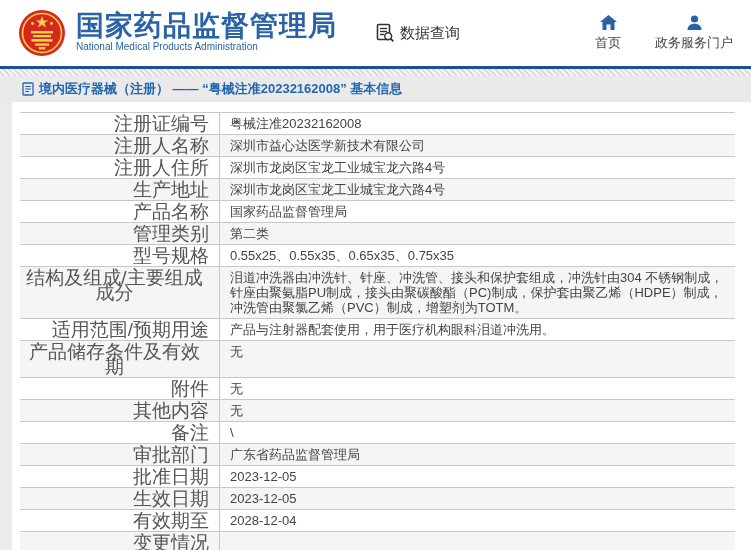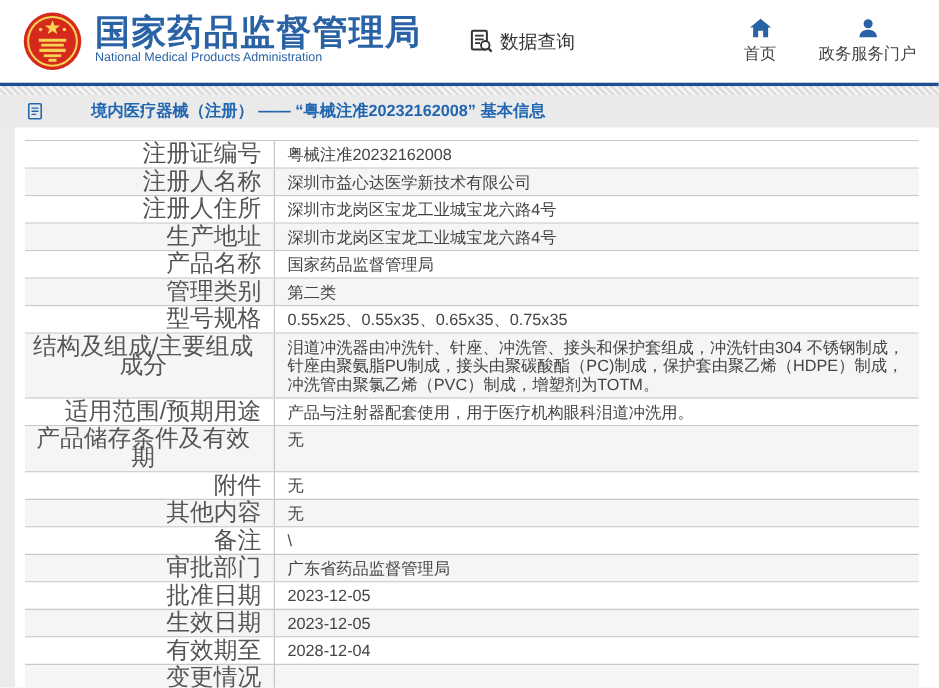--- a/index.html
+++ b/index.html
@@ -36,21 +36,21 @@
     width:751px; height:7px;
     background:repeating-linear-gradient(45deg,#f5f5f5 0 2px,#dcdcdc 2px 4px);
   }
 
   
   .titlebar {
     width:751px; height:26px; background:#eaeaea;
     display:flex; align-items:center; padding-left:22px;
   }
   .doc-icon { width:12px; height:14px; margin-right:5px; flex:0 0 12px; }
-  .titlebar-text { color:#2066b0; font-size:13px; font-weight:600;margin-left:34px; }
+  .titlebar-text { color:#2066b0; font-size:13px; font-weight:600; }
 
   
   .panel {
     position:absolute; left:12px; top:102px; right:0; bottom:0;
     background:#ffffff; padding:10px 14px 0 8px;
   }
   .info-table { width:715px; border-top:1px solid #c8c8c8; }
   .trow { display:flex; border-bottom:1px solid #c8c8c8; background:#ffffff; }
   .trow:nth-child(even) { background:#f5f5f5; }
   .cell-label {

